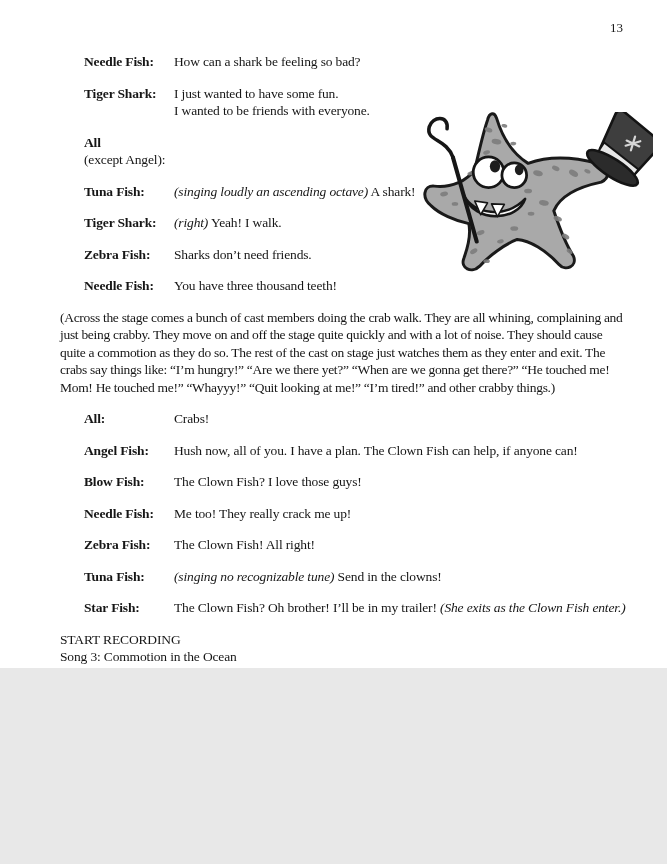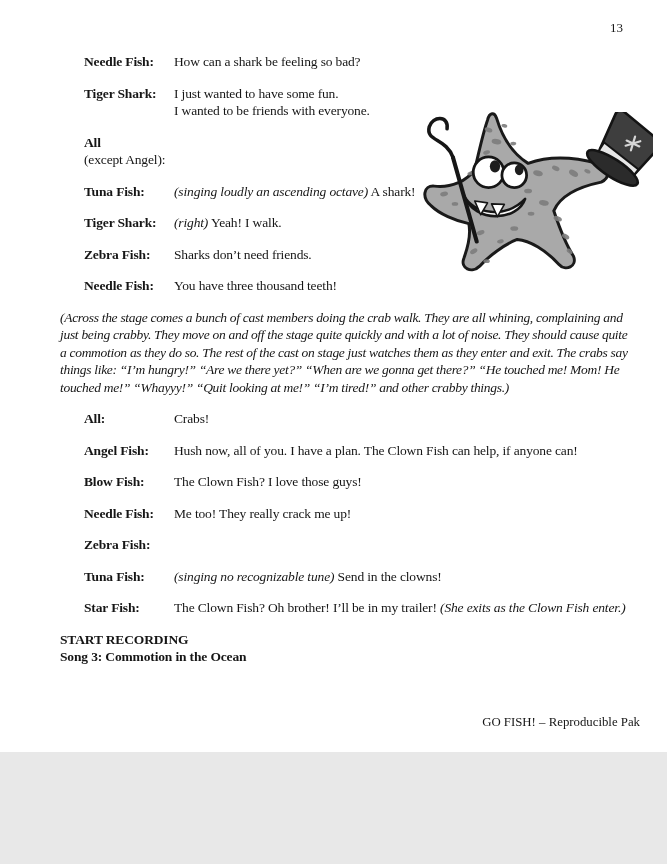--- a/index.html
+++ b/index.html
@@ -1,20 +1,20 @@
 <!DOCTYPE html>
 <html><head>
 <meta charset="utf-8">
 <style>
   * { box-sizing: border-box; }
   html, body { margin: 0; padding: 0; background: #e8e8e8; }
   .page {
     position: relative;
     width: 667px;
-    height: 752px;
+    height: 668px;
     margin: 0 auto;
     background: #ffffff;
     font-family: "Liberation Serif", "DejaVu Serif", serif;
     color: #161616;
     overflow: hidden;
   }
   .page-number {
     position: absolute;
     top: 20px;
     right: 44px;
@@ -31,25 +31,24 @@
     letter-spacing: -0.15px;
   }
   .row { display: flex; margin-bottom: 14px; }
   .speaker { flex: 0 0 90px; width: 90px; margin-left: 24px; }
   .speaker .bold { font-weight: bold; }
   .speaker .normal { font-weight: normal; }
   .dtext { flex: 1; min-width: 0; }
   .dline { white-space: nowrap; }
   .it { font-style: italic; }
   .direction {
-    font-style: italic;
     margin-bottom: 14px;
     letter-spacing: -0.3px;
   }
-  .heading { font-weight: bold; margin-top: 13px; }
+  .heading { font-weight: normal; margin-top: 13px; }
   .footer {
     position: absolute;
     right: 27px;
     bottom: 22px;
     font-size: 12.8px;
   }
   .illustration {
     position: absolute;
     left: 418px;
     top: 112px;
@@ -149,20 +148,23 @@
         <div class="speaker">
           <div class="bold">Needle Fish:</div>
         </div>
         <div class="dtext">
           <div class="dline"><span>Me too! They really crack me up!</span></div>
         </div>
       </div>
       <div class="row">
         <div class="speaker">
           <div class="bold">Zebra Fish:</div>
+        </div>
+        <div class="dtext">
+          <div class="dline"><span>The Clown Fish! All right!</span></div>
         </div>
       </div>
       <div class="row">
         <div class="speaker">
           <div class="bold">Tuna Fish:</div>
         </div>
         <div class="dtext">
           <div class="dline"><span class="it">(singing no recognizable tune)</span><span> Send in the clowns!</span></div>
         </div>
       </div>
@@ -249,15 +251,14 @@
         <path d="M 9 -35 L -1 -23"></path>
       </g>
     </g>
 
     <g fill="none" stroke="#161616" stroke-linecap="round">
       <path d="M 34 46 C 27 26 6 30 10 15 C 13 4 30 3 28 17" stroke-width="3.6"></path>
       <path d="M 34 46 L 58 131" stroke-width="4.2"></path>
     </g>
   </svg>
 
-  <div class="footer">GO FISH! – Reproducible Pak</div>
 
 </div>
 
 </body></html>

